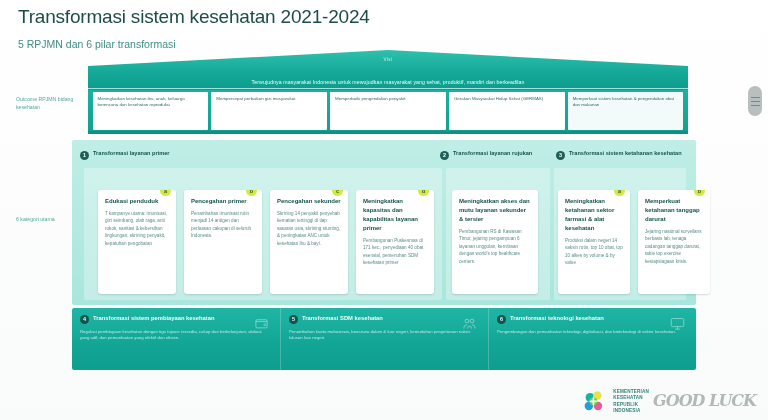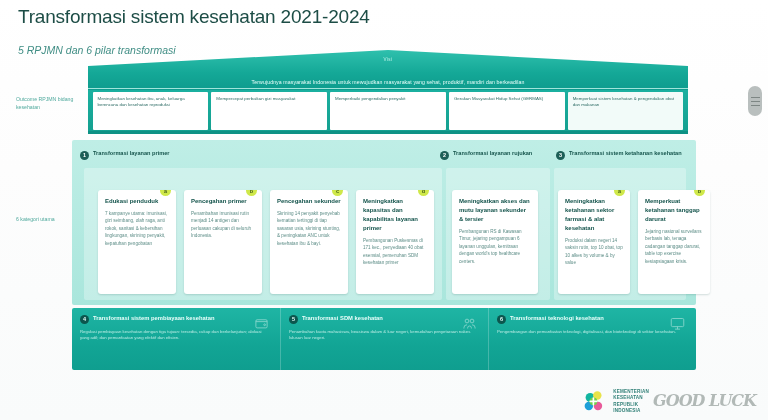--- a/index.html
+++ b/index.html
@@ -15,21 +15,21 @@
     background: linear-gradient(180deg,#ffffff 0%,#fdfdfd 40%,#f9fbfb 100%);
   }
 
   
   .hdr { position:absolute; left:18px; top:6px; }
   .hdr-title {
     font-size: 19px; font-weight: normal; color:#1d4d46;
     letter-spacing:-0.2px; white-space:nowrap;
   }
   .hdr-sub {
-    font-size: 10.5px; color:#3f8d84; margin-top:16px; white-space:nowrap;font-style:italic;
+    font-size: 10.5px; color:#3f8d84; margin-top:10px; white-space:nowrap;
   }
 
   
   .roof-wrap{
     position:absolute; left:88px; top:50px; width:600px; height:42px;
   }
   .roof-shape{
     position:absolute; inset:0;
     background:linear-gradient(180deg,#2fc0ad 0%,#14a897 55%,#0d9a8c 100%);
     clip-path: polygon(50% 0%, 100% 38%, 100% 100%, 0% 100%, 0% 38%);

